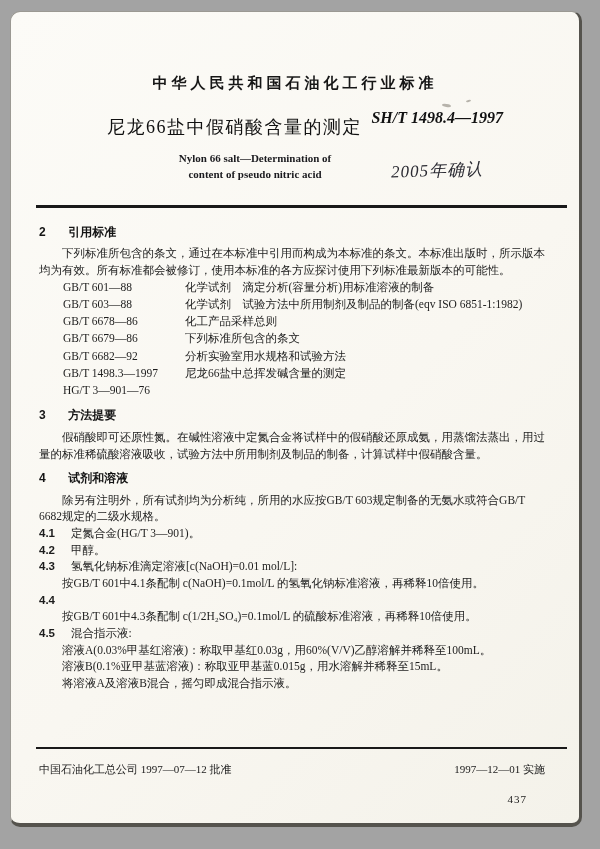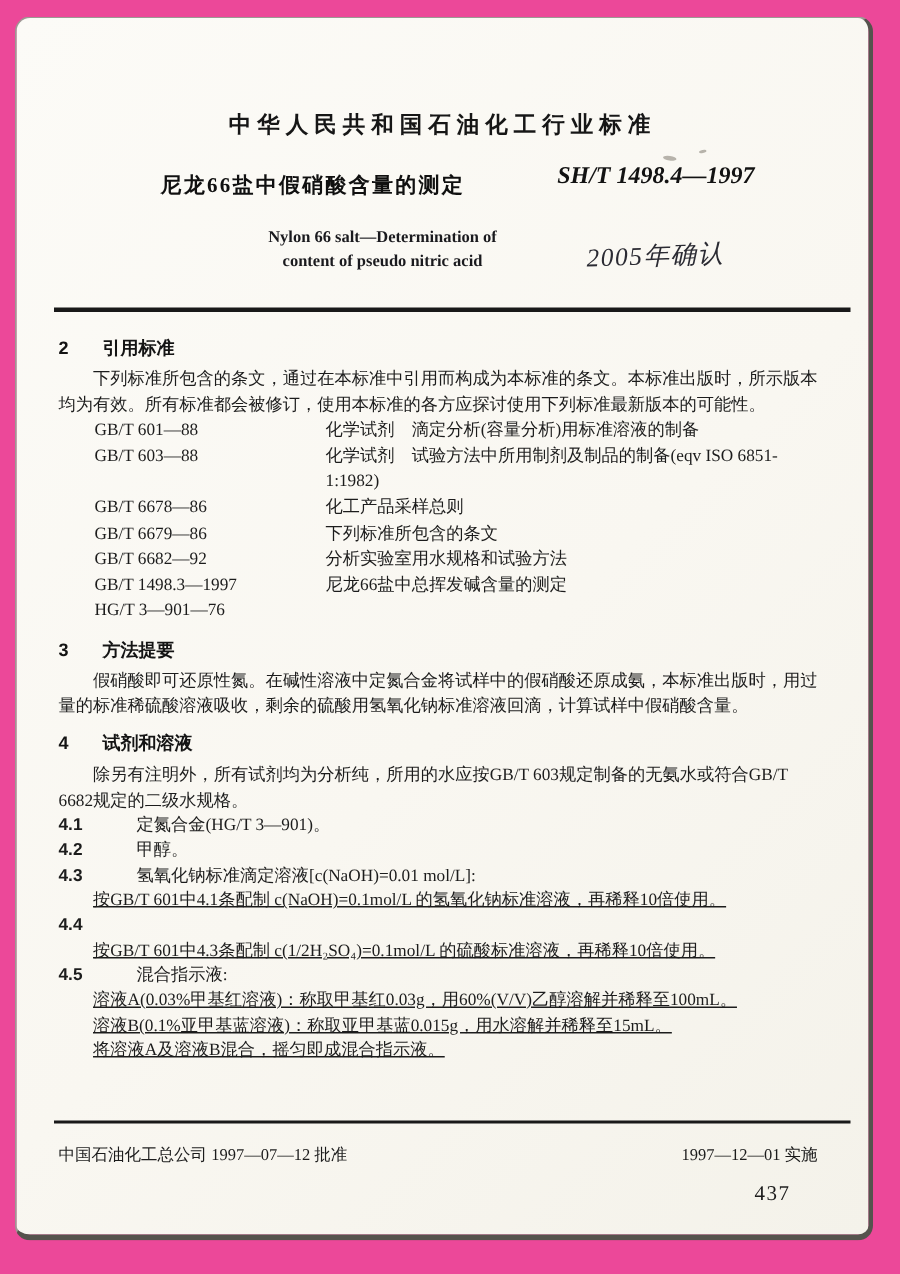--- a/index.html
+++ b/index.html
@@ -3,41 +3,41 @@
 <meta charset="utf-8">
 <style>
   * { margin:0; padding:0; box-sizing:border-box; }
   html,body { width:600px; }
   body {
     font-family:"Liberation Serif","DejaVu Serif",serif;
     background:#f6f5f1;
   }
   .canvas {
     position:relative; width:600px; height:849px;
-    background:#ec4899; overflow:hidden;
+    background:#a3a3a3; overflow:hidden;
   }
   .page {
     position:absolute; left:10px; top:11px; width:572px; height:816px;
     background:linear-gradient(135deg,#fcfbf7 0%,#f9f7f1 55%,#f4f2ea 100%);
     border:1px solid #9b9993;
     border-right:3px solid #55534d;
     border-bottom:4px solid #55534d;
     border-radius:10px;
     overflow:hidden;
   }
   
   .header { position:relative; height:196px; }
   .org-title {
     position:absolute; top:62px; left:0; width:100%;
     text-align:center; font-size:15px; font-weight:bold;
     letter-spacing:4px; color:#161616;
   }
   .doc-title {
     position:absolute; top:103px; left:96px;
-    font-size:14px; font-weight:bold; letter-spacing:1.5px; color:#101010;
+    font-size:18px; font-weight:normal; letter-spacing:1.5px; color:#101010;
   }
   .std-number {
     position:absolute; top:97px; right:76px;
     font-size:16px; font-weight:bold; font-style:italic; color:#121212;
   }
   .en-title {
     position:absolute; top:139px; left:118px; width:252px;
     text-align:center; font-size:11px; font-weight:bold;
     line-height:1.45; color:#1a1a1e;
   }
@@ -59,42 +59,42 @@
     font-size:11.5px; line-height:1.45; color:#1c1c1c;
   }
   .main h2 {
     font-size:12px; font-weight:bold;
     font-family:"Liberation Sans","DejaVu Sans",sans-serif;
     margin:8px 0 4px; color:#141414;
   }
   .h-num { display:inline-block; min-width:26px; }
   p.body-text { text-indent:2em; }
   .refs { margin-left:24px; line-height:1.5; }
-  .ref-row { display:flex;gap:32px; }
+  .ref-row { display:flex; }
   .ref-code { flex:none; min-width:122px; padding-right:8px; white-space:nowrap; }
   .ref-title { flex:1; }
   .clause { display:flex; }
   .clause-num {
-    flex:none; min-width:24px; margin-right:28px; font-weight:bold;
+    flex:none; min-width:24px; margin-right:8px; font-weight:bold;
     font-family:"Liberation Sans","DejaVu Sans",sans-serif;
   }
-  p.cont { text-indent:2em;text-decoration:underline; }
+  p.cont { text-indent:2em; }
   
   .footer-rule {
     position:absolute; left:25px; right:12px; bottom:74px;
     border-top:2px solid #191919;
   }
   .footer-row {
     position:absolute; left:28px; right:34px; bottom:46px;
     display:flex; justify-content:space-between;
     font-size:11px; color:#1b1b1b;
   }
   .page-num {
     position:absolute; right:52px; bottom:18px;
-    font-size:14px; color:#1b1b1b; letter-spacing:1px;
+    font-size:11px; color:#1b1b1b; letter-spacing:1px;
   }
 </style>
 </head>
 <body>
 
 <div class="canvas">
   <div class="page">
 
     <div class="header">
       <div class="org-title">中华人民共和国石油化工行业标准</div>
@@ -148,21 +148,21 @@
             <span class="ref-code">HG/T 3—901—76</span>
           </div>
         </div>
       </section>
 
       <section>
         <h2>
           <span class="h-num">3</span>
           <span class="h-title">方法提要</span>
         </h2>
-        <p class="body-text">假硝酸即可还原性氮。在碱性溶液中定氮合金将试样中的假硝酸还原成氨，本标准出版时，用过量的标准稀硫酸溶液吸收，剩余的硫酸用氢氧化钠标准溶液回滴，计算试样中假硝酸含量。</p>
+        <p class="body-text">假硝酸即可还原性氮。在碱性溶液中定氮合金将试样中的假硝酸还原成氨，用蒸馏法蒸出，用过量的标准稀硫酸溶液吸收，试验方法中所用制剂及制品的制备，计算试样中假硝酸含量。</p>
       </section>
 
       <section>
         <h2>
           <span class="h-num">4</span>
           <span class="h-title">试剂和溶液</span>
         </h2>
         <p class="body-text">除另有注明外，所有试剂均为分析纯，所用的水应按GB/T 603规定制备的无氨水或符合GB/T 6682规定的二级水规格。</p>
 
         <div class="clause">

